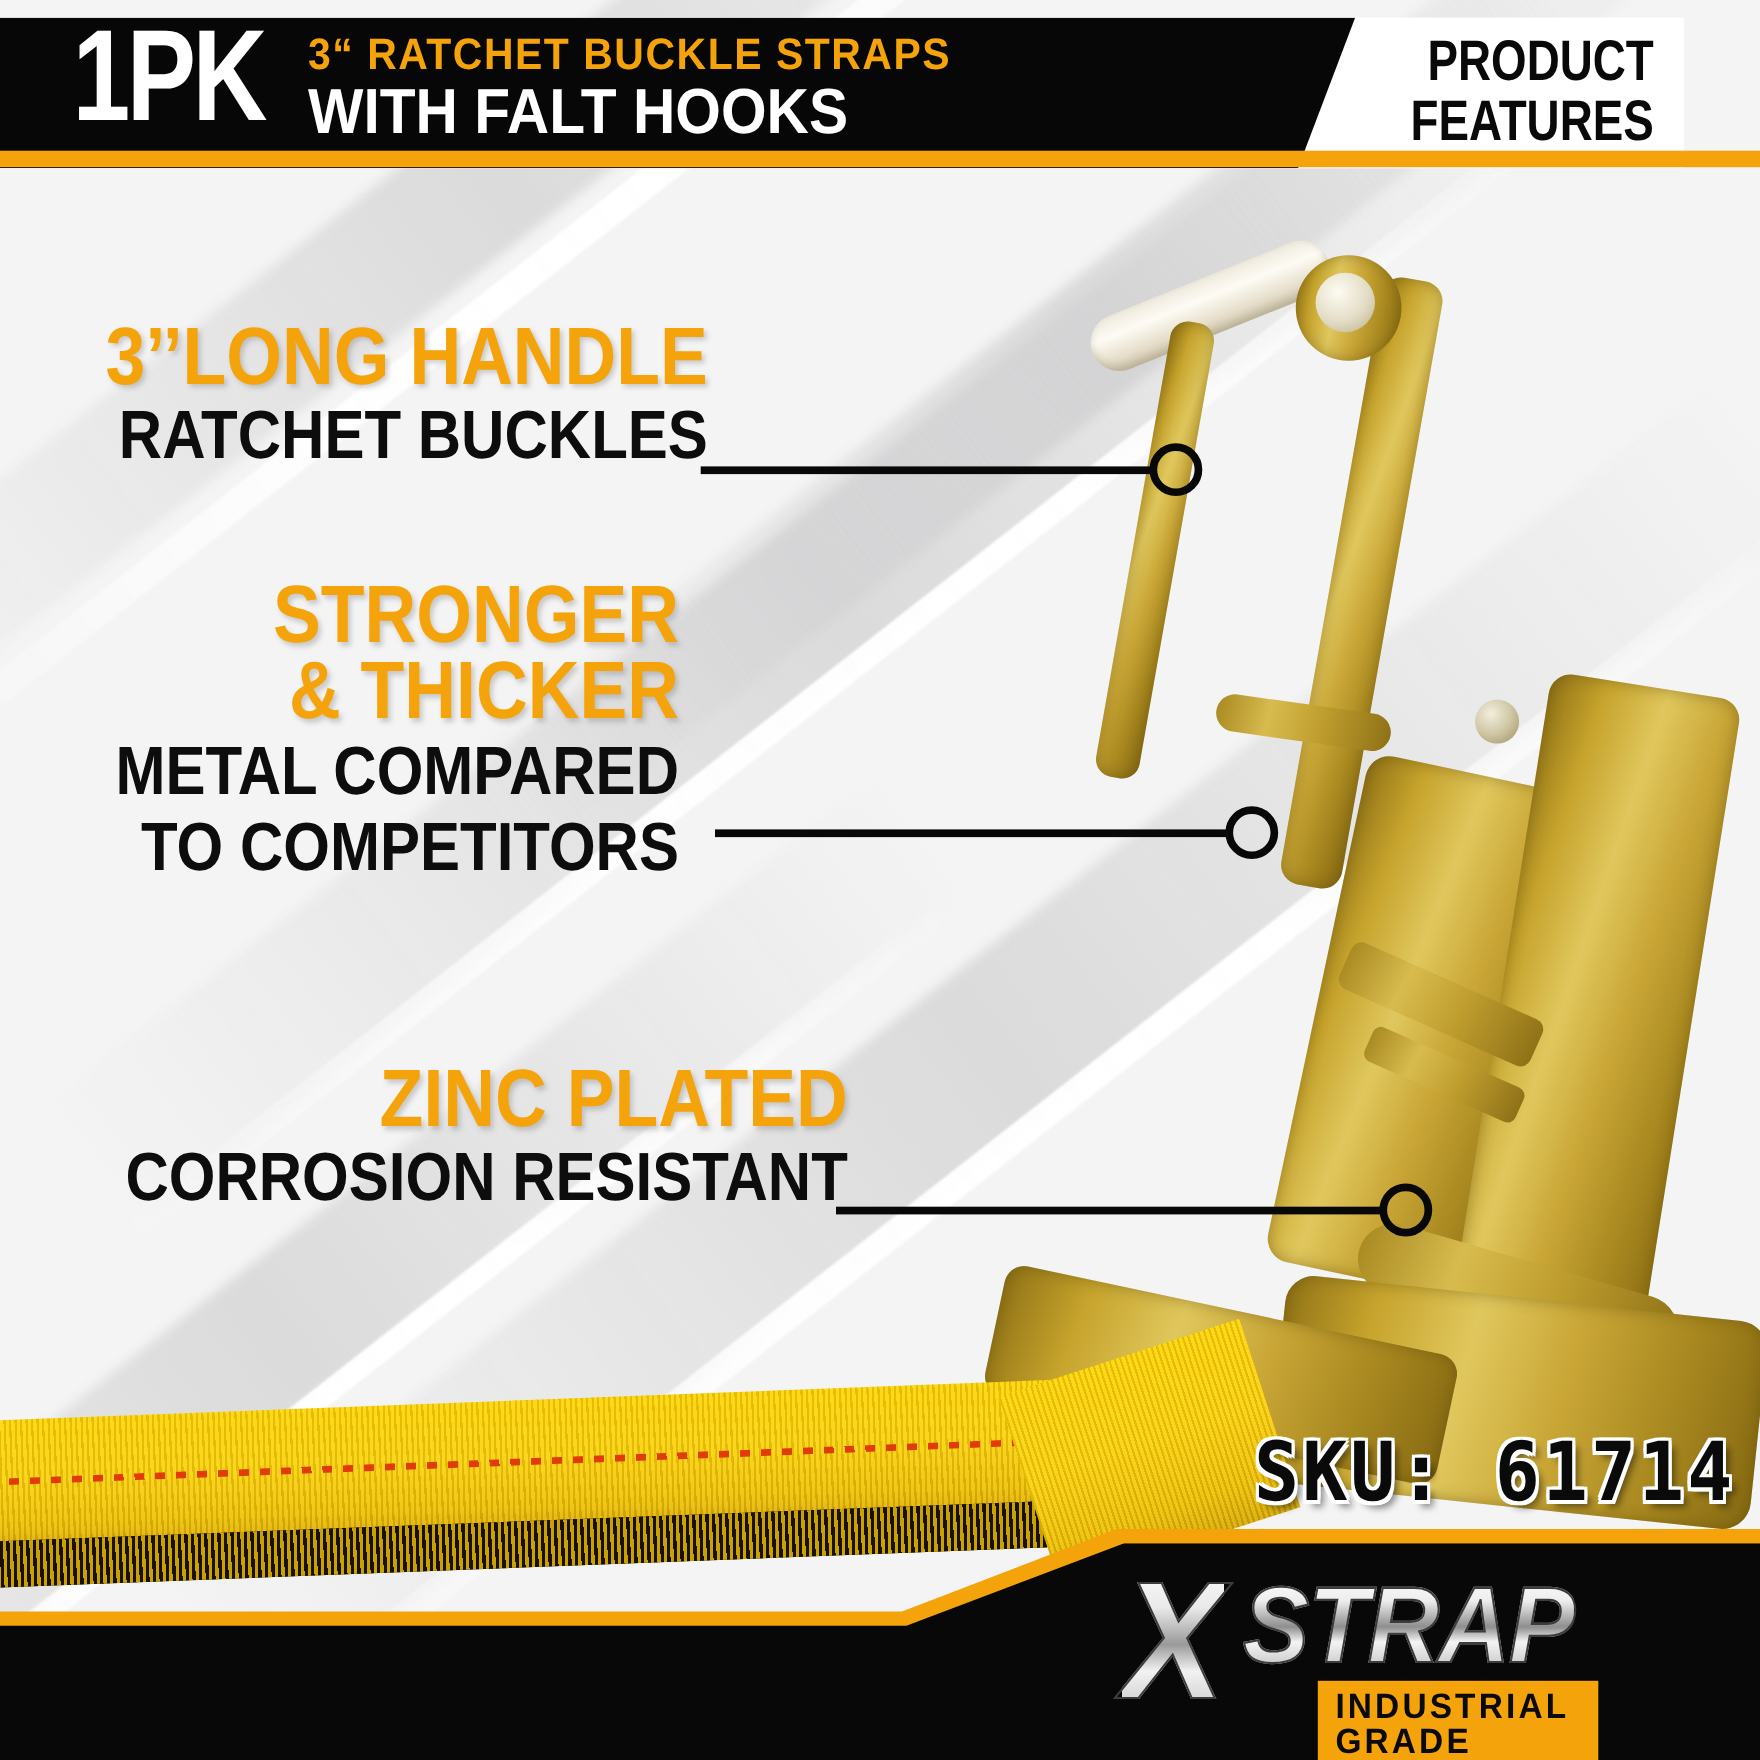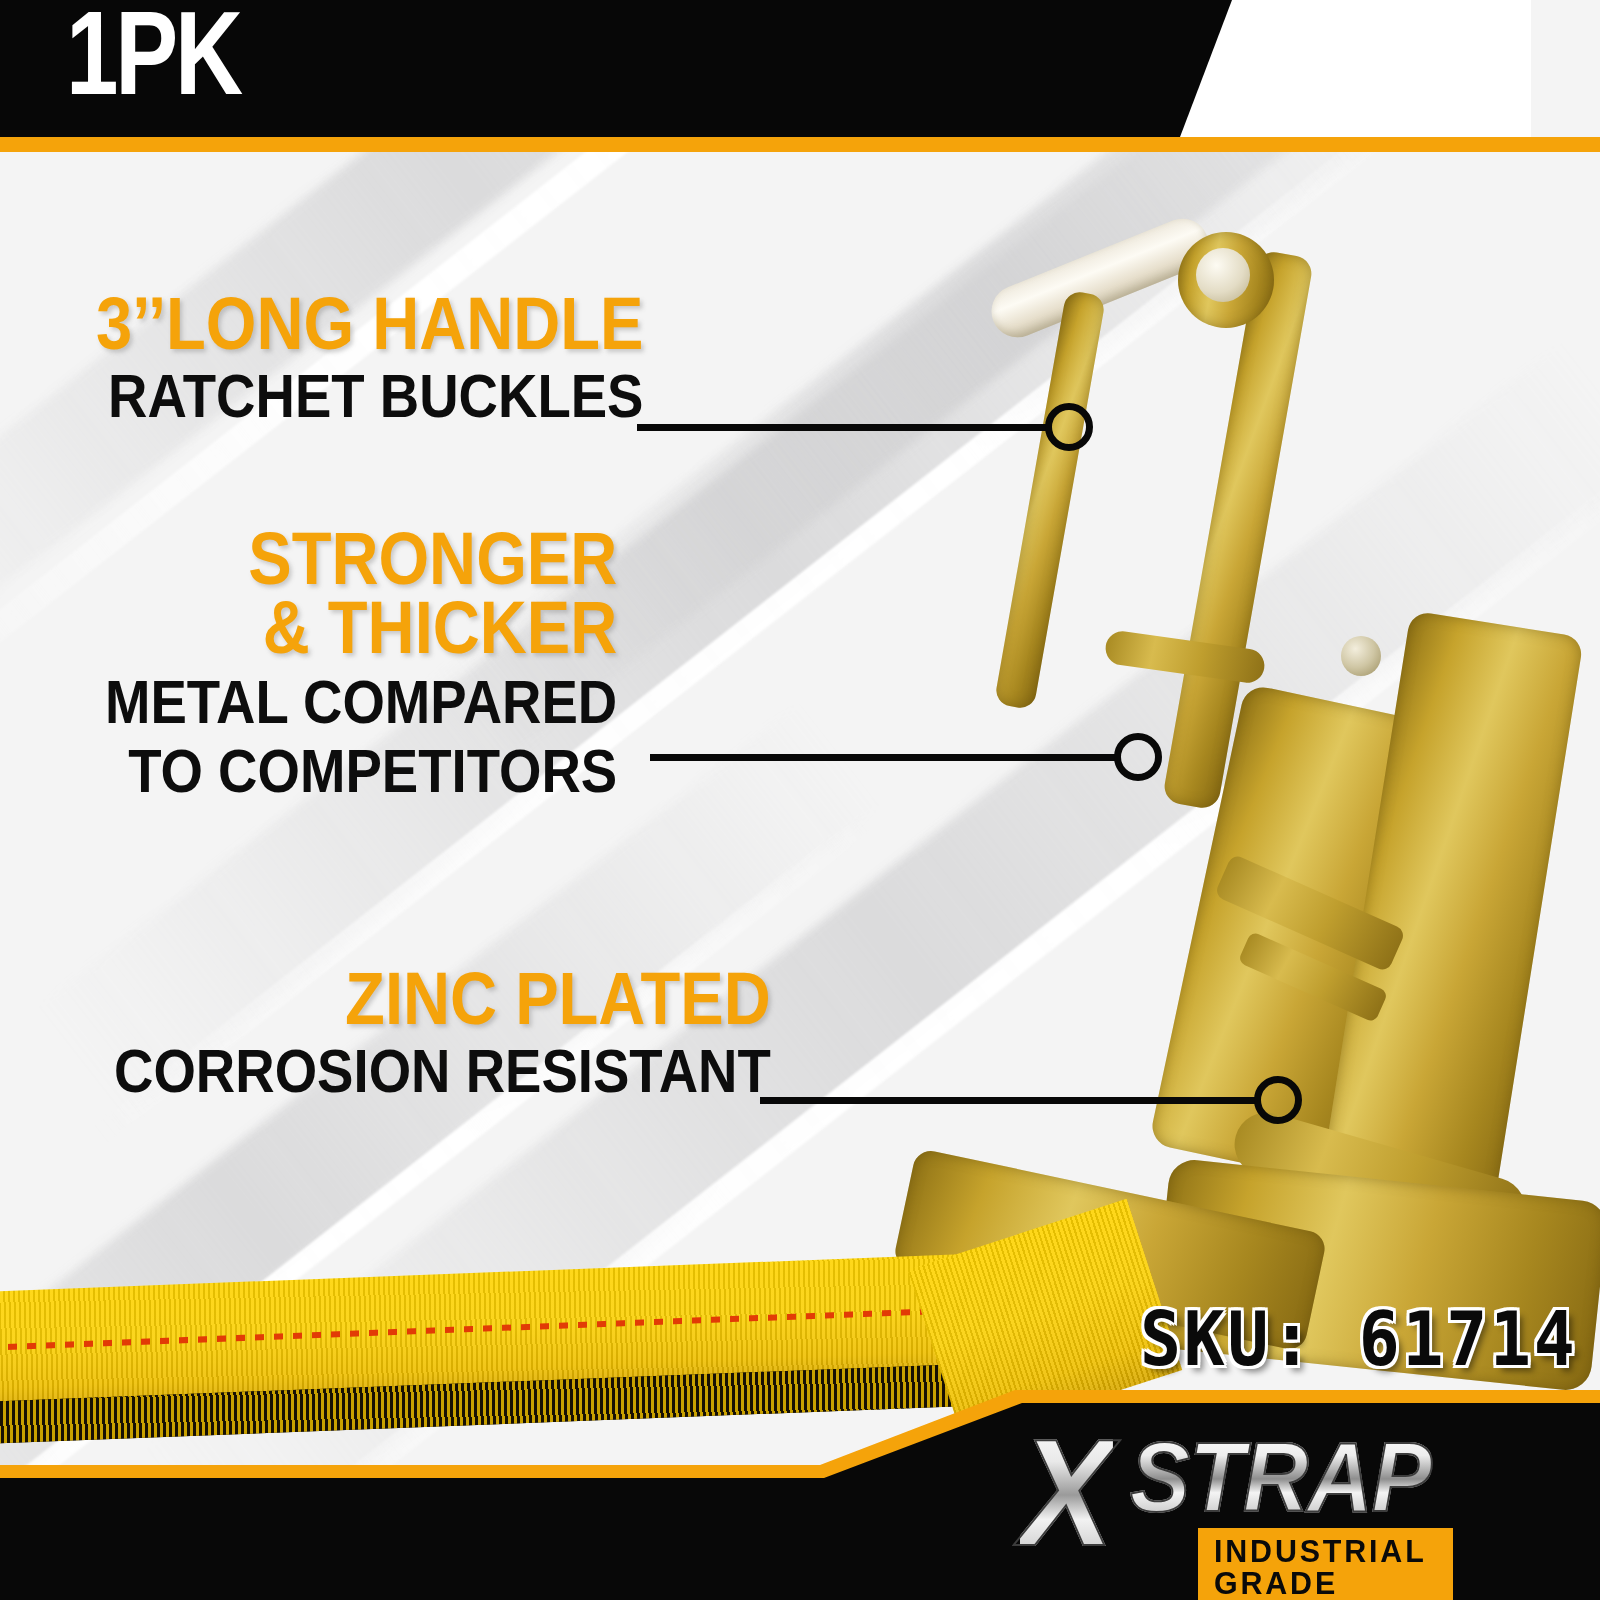--- a/index.html
+++ b/index.html
@@ -24,21 +24,21 @@
     filter:blur(1px);
   }
   .shade {
     position:absolute;
     background:linear-gradient(90deg, rgba(205,205,205,0) 0%, rgba(198,198,200,0.55) 50%, rgba(205,205,205,0) 100%);
     filter:blur(5px);
   }
 
   
   #header {
-    position:absolute; left:0; top:0; width:1531px; height:137px;
+    position:absolute; left:0; top:16px; width:1531px; height:137px;
     background:#ffffff; z-index:20;
   }
   #header-black {
     position:absolute; left:0; top:0; width:1600px; height:137px;
     background:#070707;
     clip-path:polygon(0 0, 1232px 0, 1180px 137px, 0 137px);
   }
   #pack-badge {
     position:absolute; left:66px; top:-6px;
     font-size:118px; font-weight:bold; color:#ffffff;
@@ -292,14 +292,22 @@
     <div id="logo-strap">STRAP</div>
     <div id="logo-grade-bar">
       <span>INDUSTRIAL GRADE</span>
     </div>
   </div>
 </div>
 
 <div id="header">
   <div id="header-black"></div>
   <div id="pack-badge">1PK</div>
+  <div id="title-block">
+    <div id="title-line1">3“ RATCHET BUCKLE STRAPS</div>
+    <div id="title-line2">WITH FALT HOOKS</div>
+  </div>
+  <div id="header-right">
+    <div>PRODUCT</div>
+    <div>FEATURES</div>
+  </div>
 </div>
 <div id="orange-rule"></div>
 
 </body></html>

